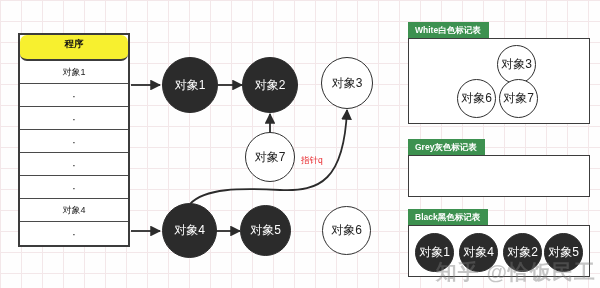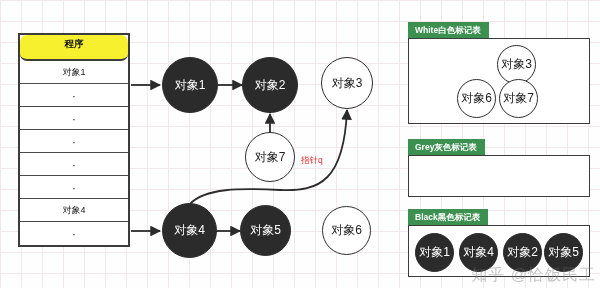--- a/index.html
+++ b/index.html
@@ -127,22 +127,22 @@
     width: 100%;
     height: 100%;
   }
   .panel .node { z-index: 4; }
 
   
   .watermark {
     position: absolute;
     right: 4px;
     bottom: 2px;
-    font-size: 16px;
-    font-weight: normal;
+    font-size: 21px;
+    font-weight: bold;
     color: rgba(120,120,120,0.42);
     z-index: 9;
     white-space: nowrap;
     letter-spacing: 1px;
   }
 </style>
 </head>
 <body>
 
 <div id="canvas">

